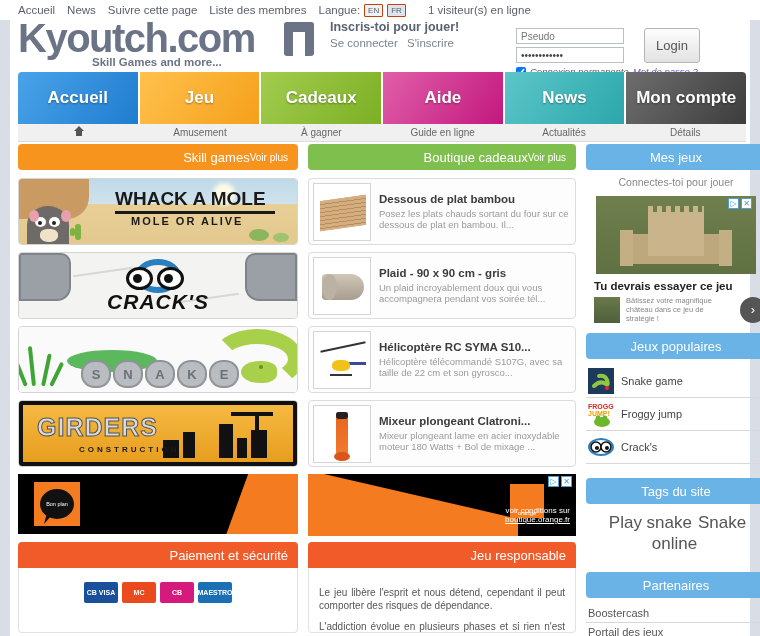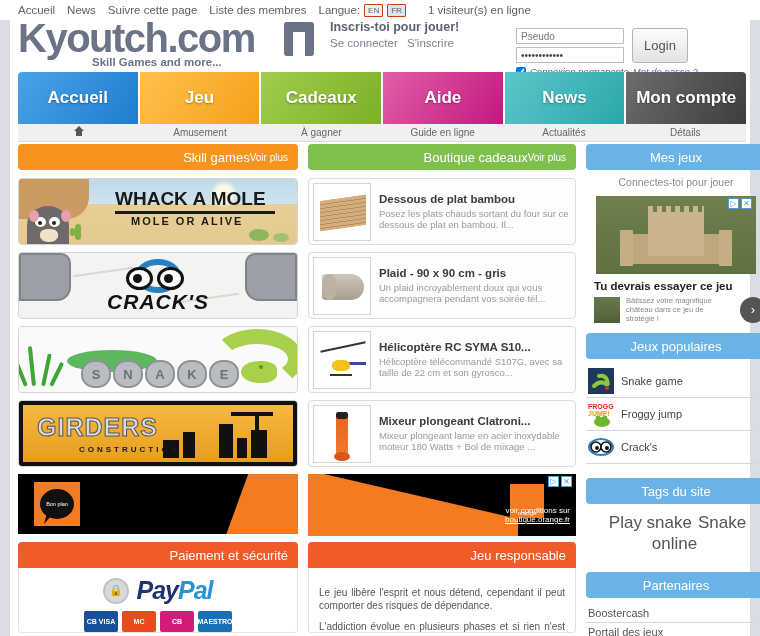--- a/index.html
+++ b/index.html
@@ -32,21 +32,21 @@
   .logo-mark .bar { position:absolute; background:#6b7487; }
   .tagline { position:absolute; left:92px; top:36px; font-size:11.5px;
              color:#6b7487; font-weight:bold; }
   .signup { position:absolute; left:330px; top:0px; }
   .signup-title { font-size:12.5px; font-weight:bold; color:#5a6273; }
   .signup-links { font-size:11.5px; color:#7b8292; margin-top:3px; }
   .signup-links a { color:#7b8292; text-decoration:none; margin-right:6px; }
 
   
   .loginbox { position:absolute; right:12px; top:8px; width:232px; }
-  .login-fields { display:flex; gap:8px; }
+  .login-fields { display:flex; gap:20px; }
   .login-col { display:flex; flex-direction:column; gap:3px; }
   .login-col input { width:108px; height:16px; font-size:10px; padding:1px 4px;
                      border:1px solid #b9bfc9; background:#fff; color:#444;
                      font-family:"Liberation Sans", sans-serif; }
   .login-btn { width:56px; height:35px; font-size:13px; color:#555;
                background:linear-gradient(#fdfdfd,#e2e2e2); border:1px solid #b4b4b4;
                border-radius:3px; cursor:pointer; font-family:"Liberation Sans", sans-serif; }
   .login-foot { display:flex; align-items:center; gap:4px; margin-top:3px;
                 font-size:9.5px; font-style:italic; color:#55606e; }
   .login-foot input { width:10px; height:10px; margin:0; }
@@ -405,26 +405,20 @@
         <span class="wedge"></span>
         <span class="bubble">
             <i>Bon plan</i>
           </span>
       </div>
 
       <div class="sec-head" style="background:#f15a29;margin-bottom:0;border-radius:4px 4px 0 0;">
         <span>Paiement et sécurité</span>
       </div>
       <div class="pay-body">
-        <div class="pp-row">
-          <span class="pp-lock"></span>
-          <span class="pp-txt">
-            <span class="a">Pay</span><span class="b">Pal</span>
-          </span>
-        </div>
         <div class="cards">
           <span class="card" style="background:#1a4f9c;">CB VISA</span>
           <span class="card" style="background:#eb4a1f;">MC</span>
           <span class="card" style="background:#d6197d;">CB</span>
           <span class="card" style="background:#1a6fb5;">MAESTRO</span>
         </div>
       </div>
     </div>
 
     <div class="col-mid">

